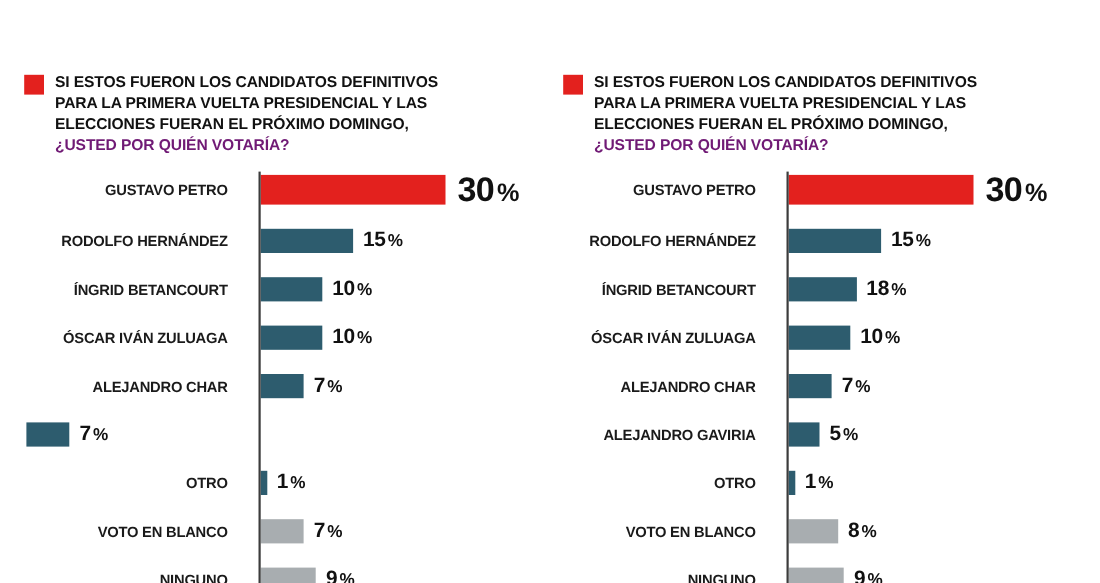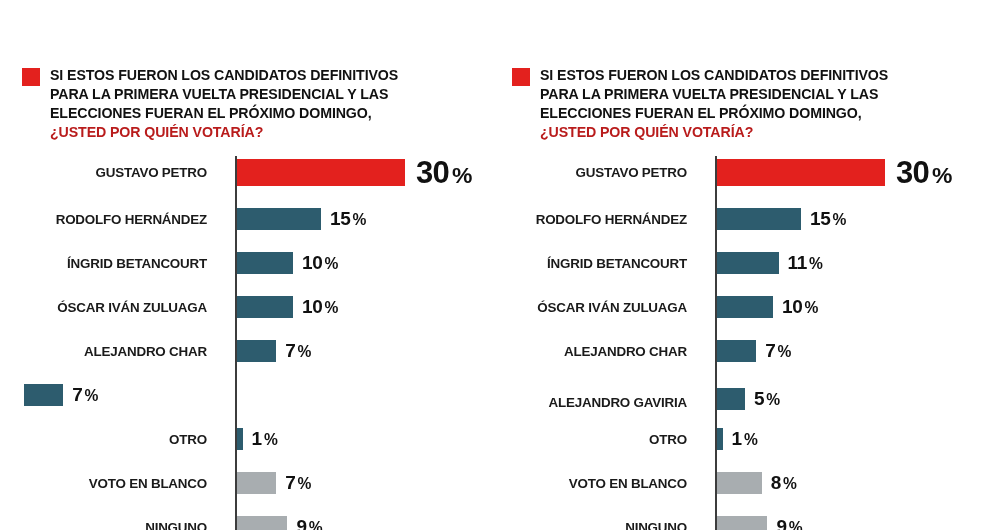--- a/index.html
+++ b/index.html
@@ -44,21 +44,21 @@
   }
   .heading-text {
     font-size: 14.2px;
     font-weight: bold;
     line-height: 1.33;
     letter-spacing: -0.1px;
     color: #111111;
     text-transform: uppercase;
   }
   .heading-text .q {
-    color: #b91c1c;
+    color: #701a75;
     display: block;
   }
 
   
   .chart {
     position: relative;
     margin-top: 14px;
   }
   .axis {
     position: absolute;
@@ -229,38 +229,38 @@
             <div class="label">RODOLFO HERNÁNDEZ</div>
             <div class="barwrap">
               <div class="bar" style="width: 84px; background: rgb(45, 92, 110);"></div>
               <div class="value"><span>15</span><span class="pct">%</span></div>
             </div>
           </div>
           <div class="row" style="height: 29px;">
             <div class="label">ÍNGRID BETANCOURT</div>
             <div class="barwrap">
               <div class="bar" style="width: 61.6px; background: rgb(45, 92, 110);"></div>
-              <div class="value"><span>11</span><span class="pct">%</span></div>
+              <div class="value"><span>18</span><span class="pct">%</span></div>
             </div>
           </div>
           <div class="row" style="height: 29px;">
             <div class="label">ÓSCAR IVÁN ZULUAGA</div>
             <div class="barwrap">
               <div class="bar" style="width: 56px; background: rgb(45, 92, 110);"></div>
               <div class="value"><span>10</span><span class="pct">%</span></div>
             </div>
           </div>
           <div class="row" style="height: 29px;">
             <div class="label">ALEJANDRO CHAR</div>
             <div class="barwrap">
               <div class="bar" style="width: 39.2px; background: rgb(45, 92, 110);"></div>
               <div class="value"><span>7</span><span class="pct">%</span></div>
             </div>
           </div>
-          <div class="row" style="height: 29px; align-items: flex-end;">
+          <div class="row" style="height: 29px;">
             <div class="label">ALEJANDRO GAVIRIA</div>
             <div class="barwrap">
               <div class="bar" style="width: 28px; background: rgb(45, 92, 110);"></div>
               <div class="value"><span>5</span><span class="pct">%</span></div>
             </div>
           </div>
           <div class="row" style="height: 29px;">
             <div class="label">OTRO</div>
             <div class="barwrap">
               <div class="bar" style="width: 5.6px; background: rgb(45, 92, 110);"></div>

